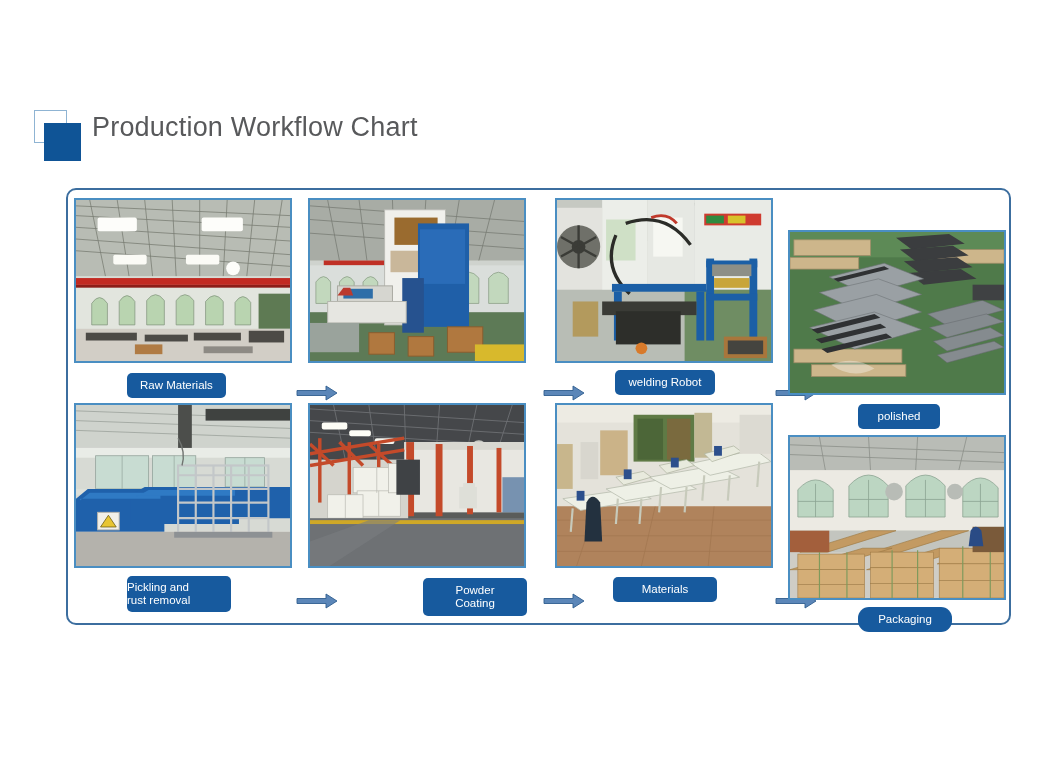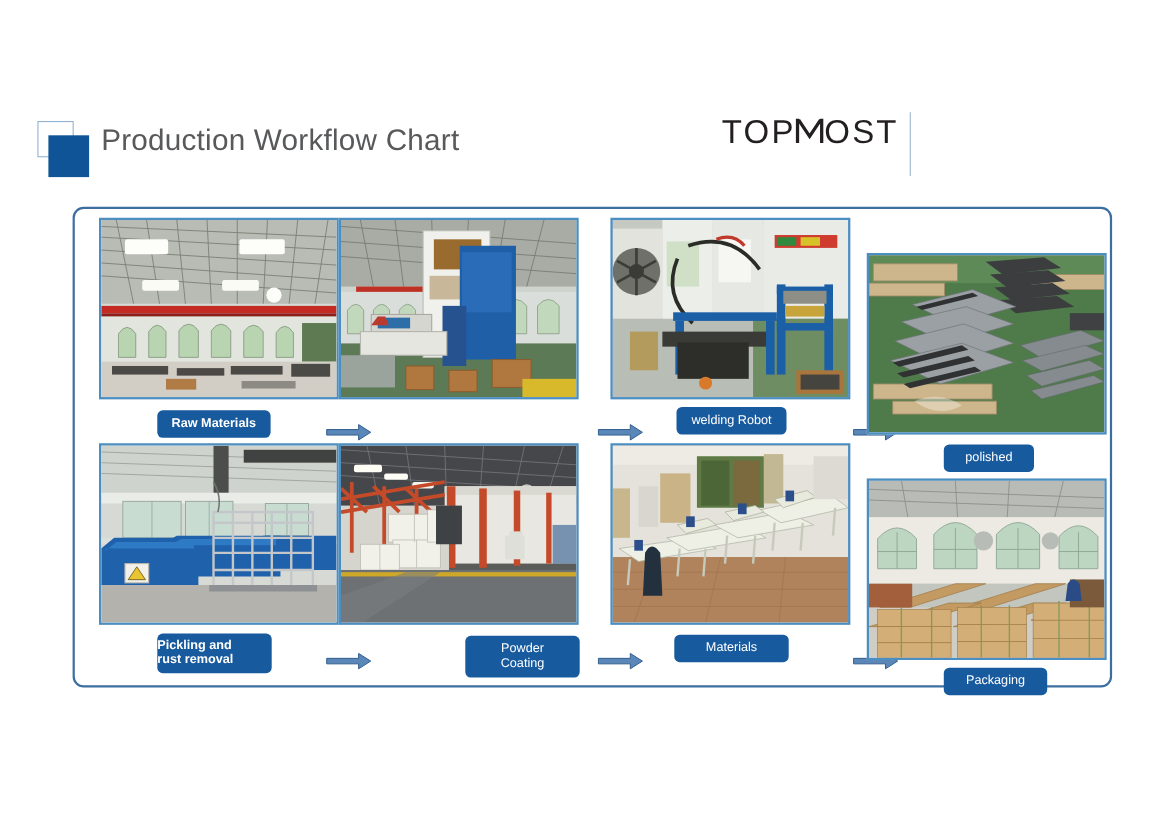--- a/index.html
+++ b/index.html
@@ -103,21 +103,21 @@
   }
   .row-1 { top: 8px; }
   .row-2 { top: 213px; }
 
   .cell {
     position: absolute;
     top: 0;
     width: 218px;
     height: 205px;
   }
-  .cell-a { left: 22px; font-weight: bold; }
+  .cell-a { left: 6px; }
   .cell-b { left: 240px; }
   .cell-c { left: 487px; }
   .cell-d { left: 720px; margin-top: 32px; }
 
   .photo {
     position: absolute;
     left: 0; top: 0;
     width: 218px;
     height: 165px;
     border: 2px solid #4a8ec2;
@@ -156,30 +156,20 @@
 
 <div class="header">
 
   <div class="logo-mark">
     <div class="sq-outline"></div>
     <div class="sq-solid"></div>
   </div>
 
   <div class="page-title">Production Workflow Chart</div>
 
-  <div class="brand">
-    <div class="brand-text">
-      <span>TOP</span><span class="m-glyph"><svg viewBox="0 0 26 30" width="26" height="30" aria-hidden="true">
-            <path d="M2 4 L2 26" stroke="#231f20" stroke-width="3" fill="none"></path>
-            <path d="M24 4 L24 26" stroke="#231f20" stroke-width="3" fill="none"></path>
-            <path d="M3 5 L13 20 L23 5" stroke="#231f20" stroke-width="3" fill="none"></path>
-          </svg></span><span>OST</span>
-    </div>
-    <div class="brand-rule"></div>
-  </div>
 </div>
 
 <div class="frame">
 
   <div class="row row-1">
 
     <div class="cell cell-a">
       <div class="photo">
         <svg viewBox="0 0 218 165" preserveAspectRatio="none">
           <defs>
@@ -651,17 +641,17 @@
             <path d="M104 116 L104 165"></path>
               <path d="M130 116 L130 165"></path>
             <path d="M176 112 L176 165"></path>
               <path d="M204 112 L204 165"></path>
           </g>
           <rect x="0" y="96" width="40" height="22" fill="#a35f3c"></rect>
           <rect x="186" y="92" width="32" height="26" fill="#7a5a3a"></rect>
           <path d="M184 96 q5 -8 11 0 l2 16 l-15 0 z" fill="#2a4b85"></path>
         </svg>
       </div>
-      <div class="label" style="left:70px; top:172px; min-width:94px;">Packaging</div>
+      <div class="label" style="left:70px; top:172px; min-width:94px;border-radius:11px;">Packaging</div>
     </div>
   </div>
 
 </div>
 
 </body></html>

